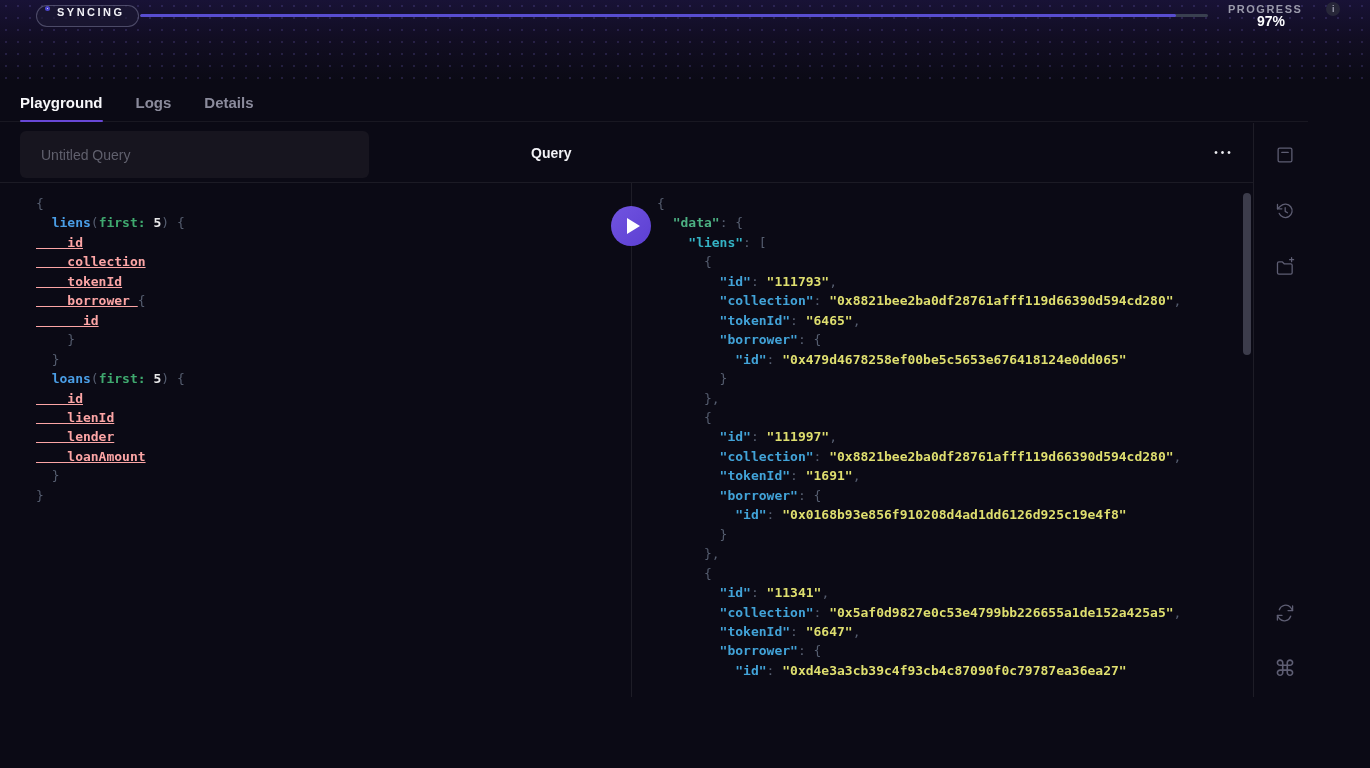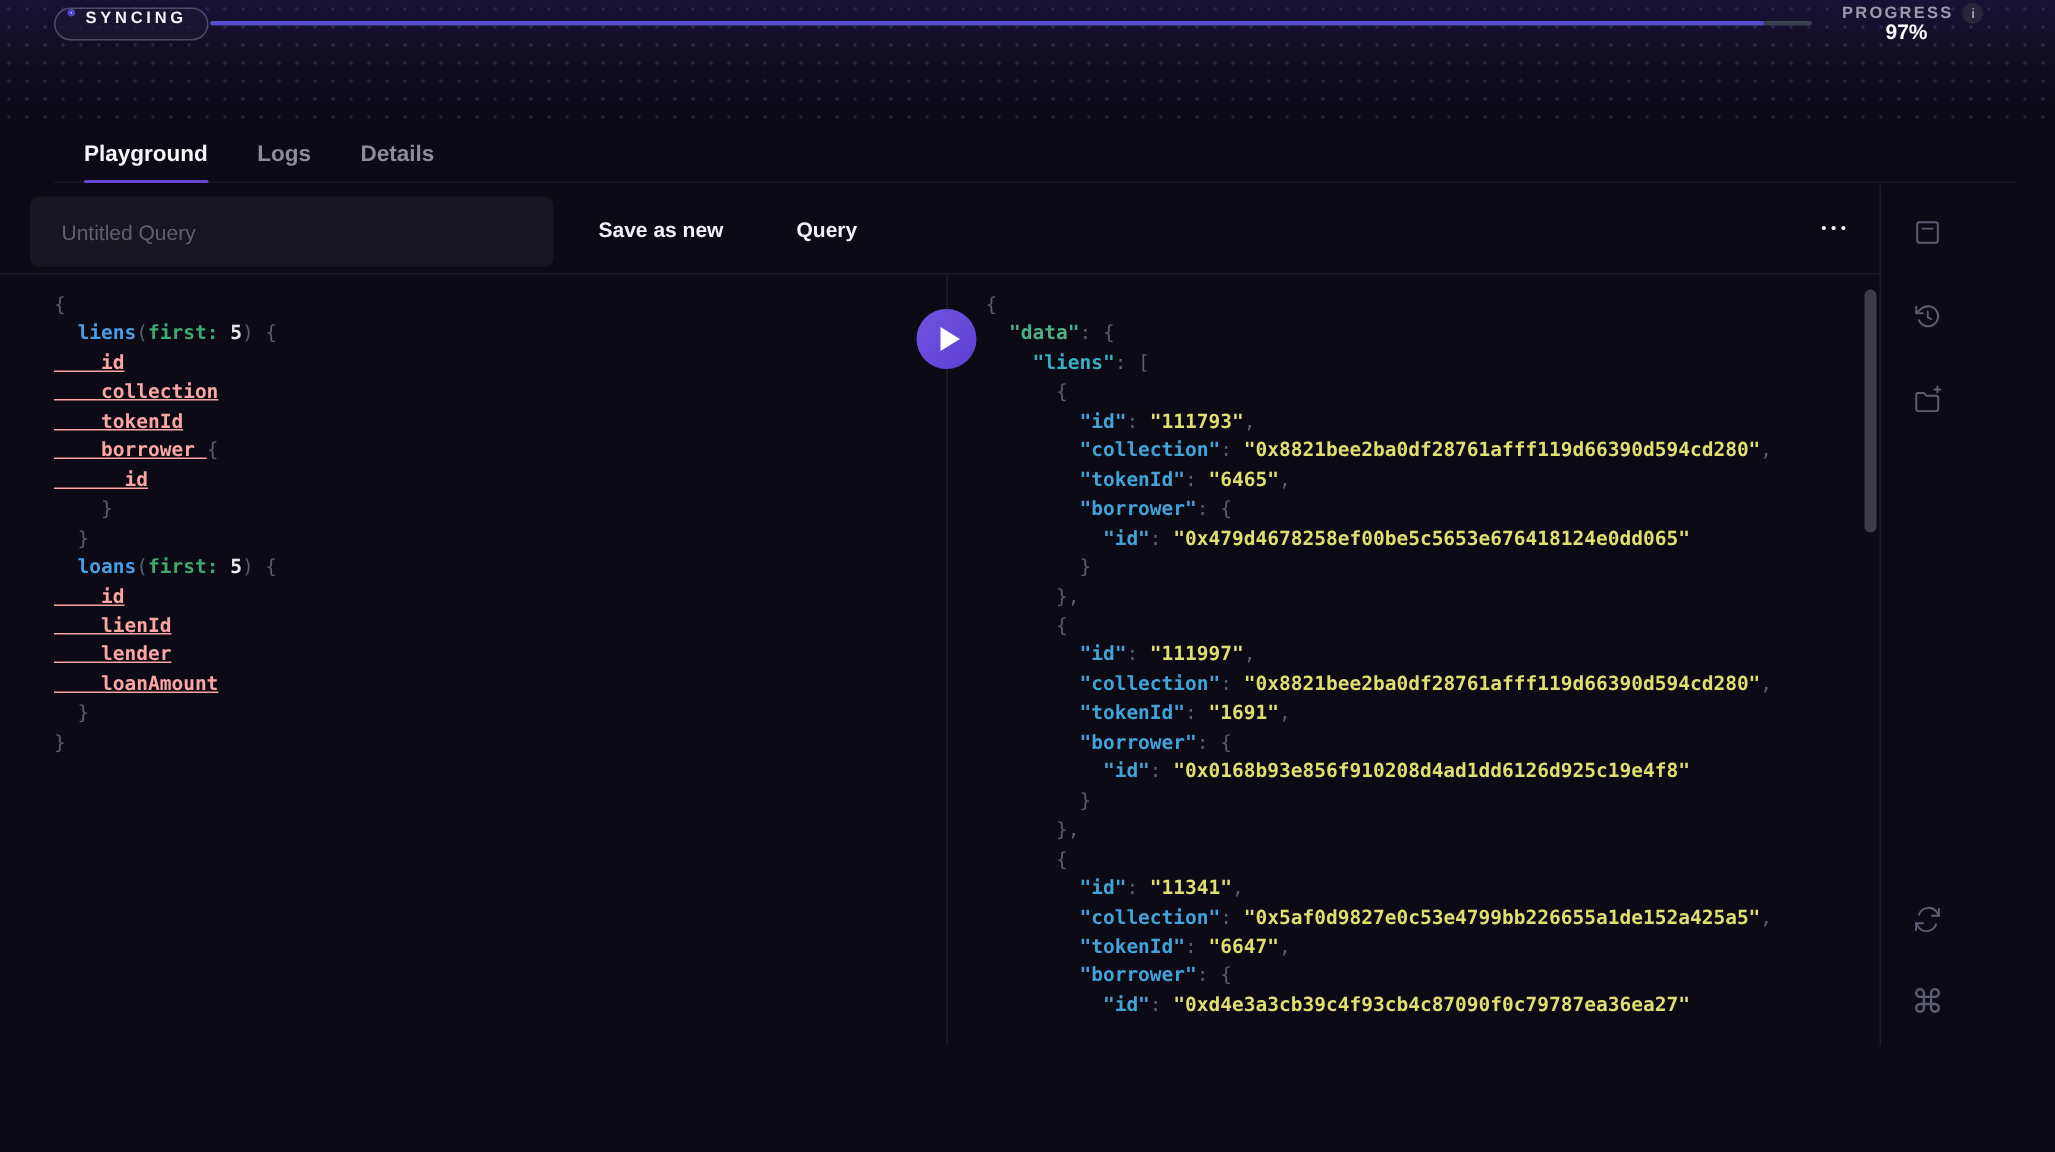--- a/index.html
+++ b/index.html
@@ -33,36 +33,35 @@
     border:2.5px solid #4d46cc;
   }
   .sync-label { font-size:11px; font-weight:bold; letter-spacing:2.5px; color:#f2f2f7; }
   .progress-track {
     position:absolute; left:140px; top:14px; width:1068px; height:3px;
     border-radius:2px; background:#394050; overflow:hidden;
   }
   .progress-fill { height:100%; background:#584dd0; border-radius:2px; }
   .progress-head {
     position:absolute; left:1228px; top:2px;
-    display:flex; align-items:center; gap:6px;
+    display:flex; align-items:center; gap:24px;
   }
   .progress-label { font-size:11px; font-weight:bold; letter-spacing:1.5px; color:#9b9bac; }
   .info-dot {
     width:14px; height:14px; border-radius:50%;
     background:#272739; color:#9d9daf;
     font-size:9px; font-weight:bold;
     display:flex; align-items:center; justify-content:center;
   }
   .progress-value { position:absolute; left:1228px; top:13px; font-size:14px; font-weight:bold; color:#fdfdff;margin-left:29px; }
 
   
   .tabs-row {
     position:absolute; left:0; top:94px; width:1308px; height:28px;
     border-bottom:1px solid rgba(255,255,255,0.06);
-    margin-left:36px;
   }
   .tabs { position:absolute; left:20px; top:0; display:flex; gap:33px; height:100%; }
   .tab {
     font-size:15px; font-weight:bold; color:#8b8b9c;
     display:flex; align-items:flex-start; position:relative;
     padding-bottom:10px; cursor:pointer;
   }
   .tab.active { color:#f7f7fa; }
   .tab.active::after {
     content:""; position:absolute; left:0; right:0; bottom:-1px; height:2px;
@@ -178,21 +177,20 @@
 <div class="tabs-row">
   <div class="tabs">
       <div class="tab active">Playground</div>
       <div class="tab">Logs</div>
       <div class="tab">Details</div>
     </div>
 </div>
 
 <div class="toolbar">
   <input class="query-input" type="text" placeholder="Untitled Query" style="">
-  <button class="txt-btn save-btn">Save as new</button>
   <button class="txt-btn cancel-btn">Query</button>
   <button class="more-btn">•••</button>
 </div>
 
 <div class="main">
   <div class="editor-pane code"><div><span class="tk-pun">{</span></div><div><span class="tk-blue">  liens</span><span class="tk-pun">(</span><span class="tk-green">first:</span><span class="tk-plain"> 5</span><span class="tk-pun">) {</span></div><div><span class="tk-cyan">    id</span></div><div><span class="tk-cyan">    collection</span></div><div><span class="tk-cyan">    tokenId</span></div><div><span class="tk-cyan">    borrower </span><span class="tk-pun">{</span></div><div><span class="tk-cyan">      id</span></div><div><span class="tk-pun">    }</span></div><div><span class="tk-pun">  }</span></div><div><span class="tk-blue">  loans</span><span class="tk-pun">(</span><span class="tk-green">first:</span><span class="tk-plain"> 5</span><span class="tk-pun">) {</span></div><div><span class="tk-cyan">    id</span></div><div><span class="tk-cyan">    lienId</span></div><div><span class="tk-cyan">    lender</span></div><div><span class="tk-cyan">    loanAmount</span></div><div><span class="tk-pun">  }</span></div><div><span class="tk-pun">}</span></div></div>
   <div class="pane-divider"></div>
   <button class="play-btn">
     <span class="play-tri"></span>
   </button>

